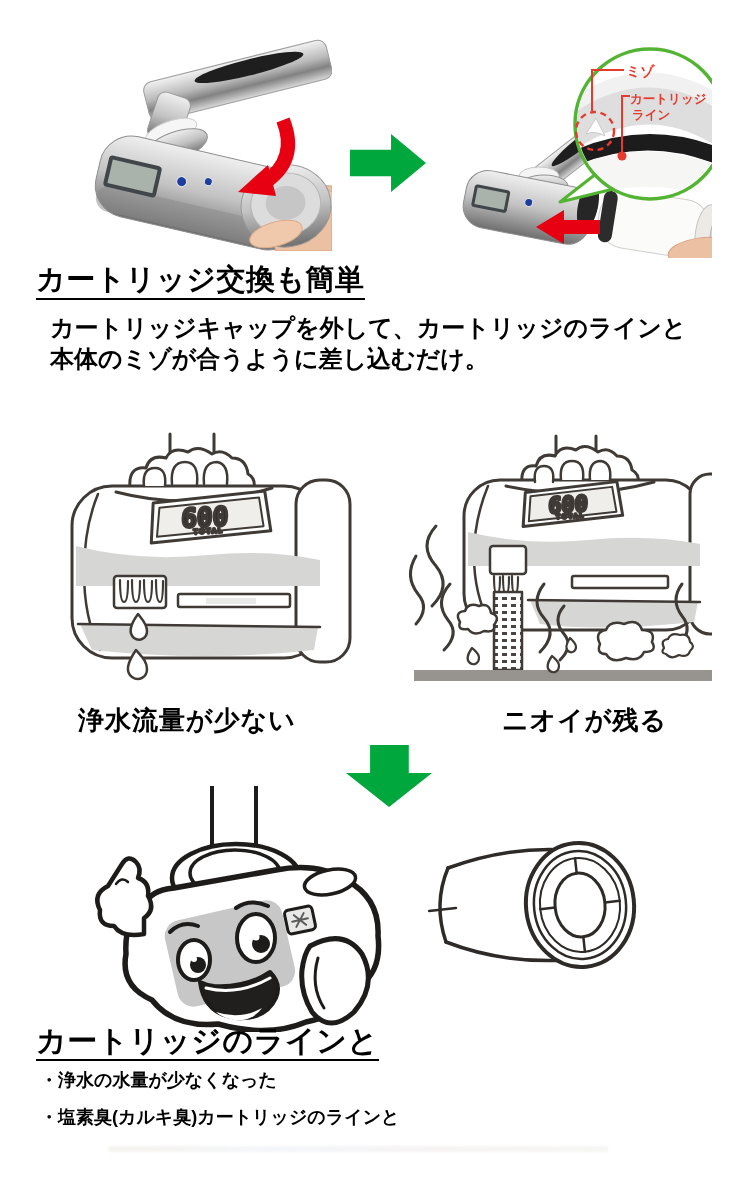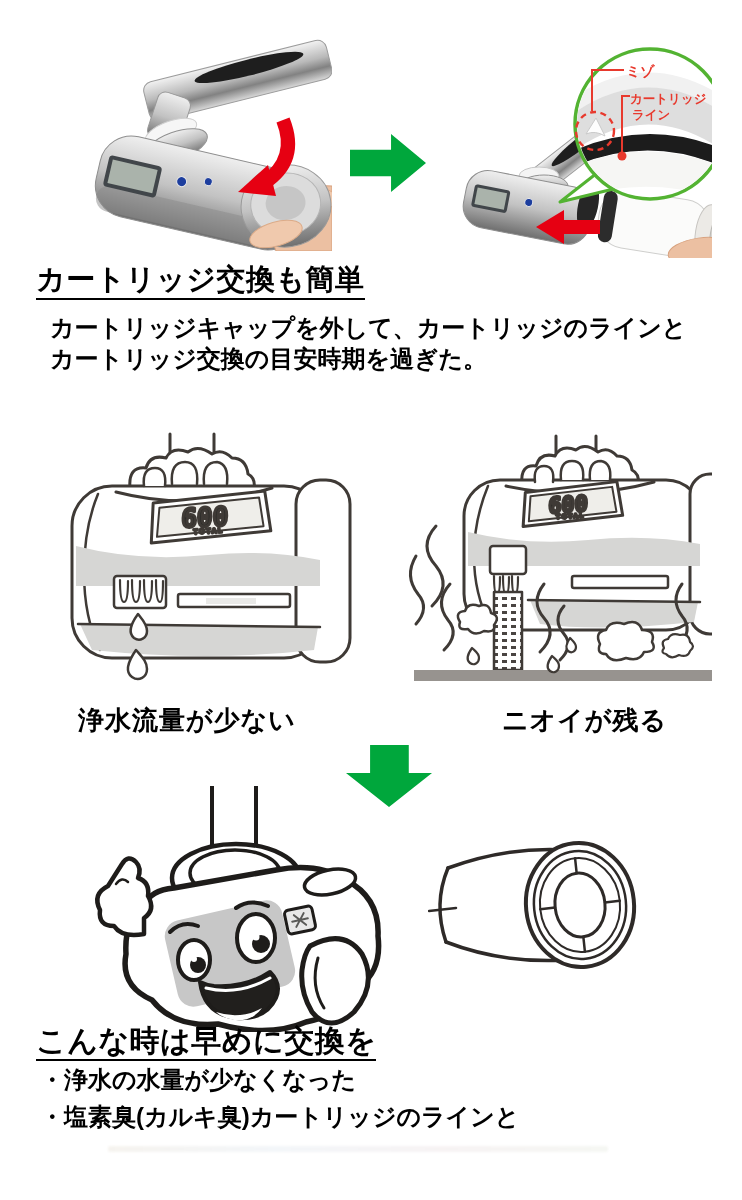--- a/index.html
+++ b/index.html
@@ -10,21 +10,21 @@
     font-family:"Liberation Sans","DejaVu Sans",sans-serif;
   }
   .abs { position:absolute; }
   .sec-heading {
     font-size:29px; font-weight:700; line-height:1.1; color:#000;
     border-bottom:2.5px solid #000; padding-bottom:2px; display:inline-block;
     letter-spacing:0.5px;
   }
   .body-text p { font-size:24px; font-weight:700; line-height:31px; letter-spacing:0px;margin-left:14px; }
   .caption { font-size:26px; font-weight:700; letter-spacing:1px; }
-  .bullet { font-size:24px; font-weight:700; line-height:36.5px; letter-spacing:0px; }
+  .bullet { font-size:18px; font-weight:700; line-height:36.5px; letter-spacing:0px; }
   .arrow-right-green {
     width:76px; height:58px; background:#00a73c;
     clip-path:polygon(0 27%, 54% 27%, 54% 0, 100% 50%, 54% 100%, 54% 73%, 0 73%);
   }
   .arrow-down-green {
     width:86px; height:62px; background:#00a73c;
     clip-path:polygon(28% 0, 73% 0, 73% 45%, 100% 45%, 50% 100%, 0 45%, 28% 45%);
   }
   .faint-row {
     background:linear-gradient(90deg, rgba(205,190,165,.35), rgba(175,195,215,.3), rgba(205,180,185,.32), rgba(190,200,175,.3));
@@ -148,21 +148,21 @@
         <text x="196" y="93" font-size="12.5" font-weight="700" fill="#e8392d">ライン</text>
       </g>
     </svg>
   </div>
 
   <div class="abs" style="left:36px; top:264px;">
     <span class="sec-heading">カートリッジ交換も簡単</span>
   </div>
   <div class="abs body-text" style="left:36px; top:312px;">
     <p>カートリッジキャップを外して、カートリッジのラインと</p>
-    <p>カートリッジ交換の目安時期を過ぎた。</p>
+    <p>本体のミゾが合うように差し込むだけ。</p>
   </div>
 
   <div class="abs" style="left:58px; top:428px; width:305px; height:260px;">
     <svg width="305" height="260" viewBox="0 0 305 260">
       <g stroke="#3f3a36" stroke-width="3" fill="none" stroke-linecap="round" stroke-linejoin="round">
         <line x1="112" y1="6" x2="112" y2="36"></line>
         <line x1="156" y1="6" x2="156" y2="36"></line>
         <path d="M72,60 Q70,38 88,40 Q92,26 108,30 Q114,18 130,24 Q140,16 154,26 Q164,20 174,30 Q188,30 190,46 Q198,50 196,62 Z" fill="#fff"></path>
         <rect x="14" y="58" width="252" height="172" rx="40" fill="#fff"></rect>
         <rect x="238" y="52" width="54" height="182" rx="24" fill="#fff"></rect>
@@ -310,21 +310,21 @@
           <line x1="152" y1="20" x2="152" y2="35" stroke-width="2.5"></line>
           <line x1="152" y1="99" x2="152" y2="114" stroke-width="2.5"></line>
           <line x1="112" y1="67" x2="127" y2="67" stroke-width="2.5"></line>
           <line x1="177" y1="67" x2="192" y2="67" stroke-width="2.5"></line>
         </g>
       </g>
     </svg>
   </div>
 
   <div class="abs" style="left:36px; top:1024px;">
-    <span class="sec-heading" style="font-size:30px;">こんな時は早めに交換を</span>
+    <span class="sec-heading" style="font-size:30px;">カートリッジのラインと</span>
   </div>
   <div class="abs" style="left:40px; top:1062px;">
     <div class="bullet">・浄水の水量が少なくなった</div>
     <div class="bullet">・塩素臭(カルキ臭)カートリッジのラインと</div>
   </div>
 
   <div class="abs faint-row" style="left:108px; top:1146px; width:500px; height:6px;"></div>
 
 </div>
 

